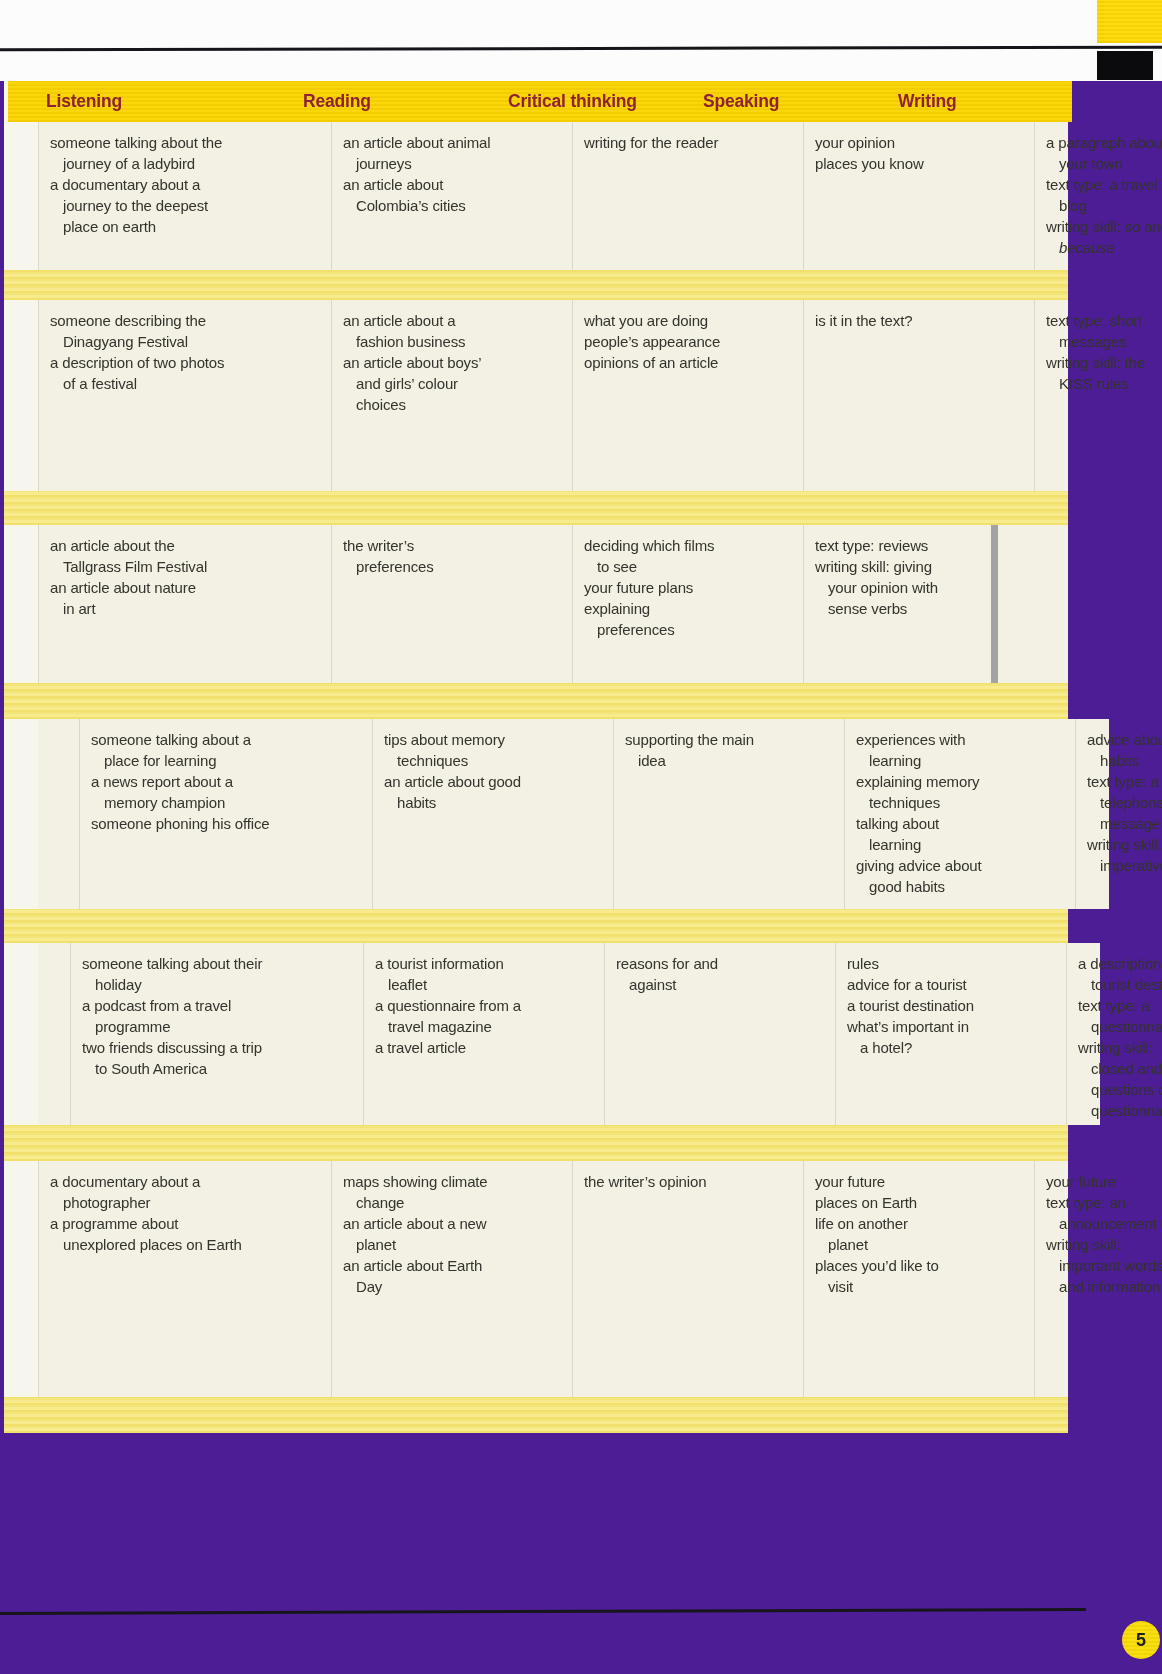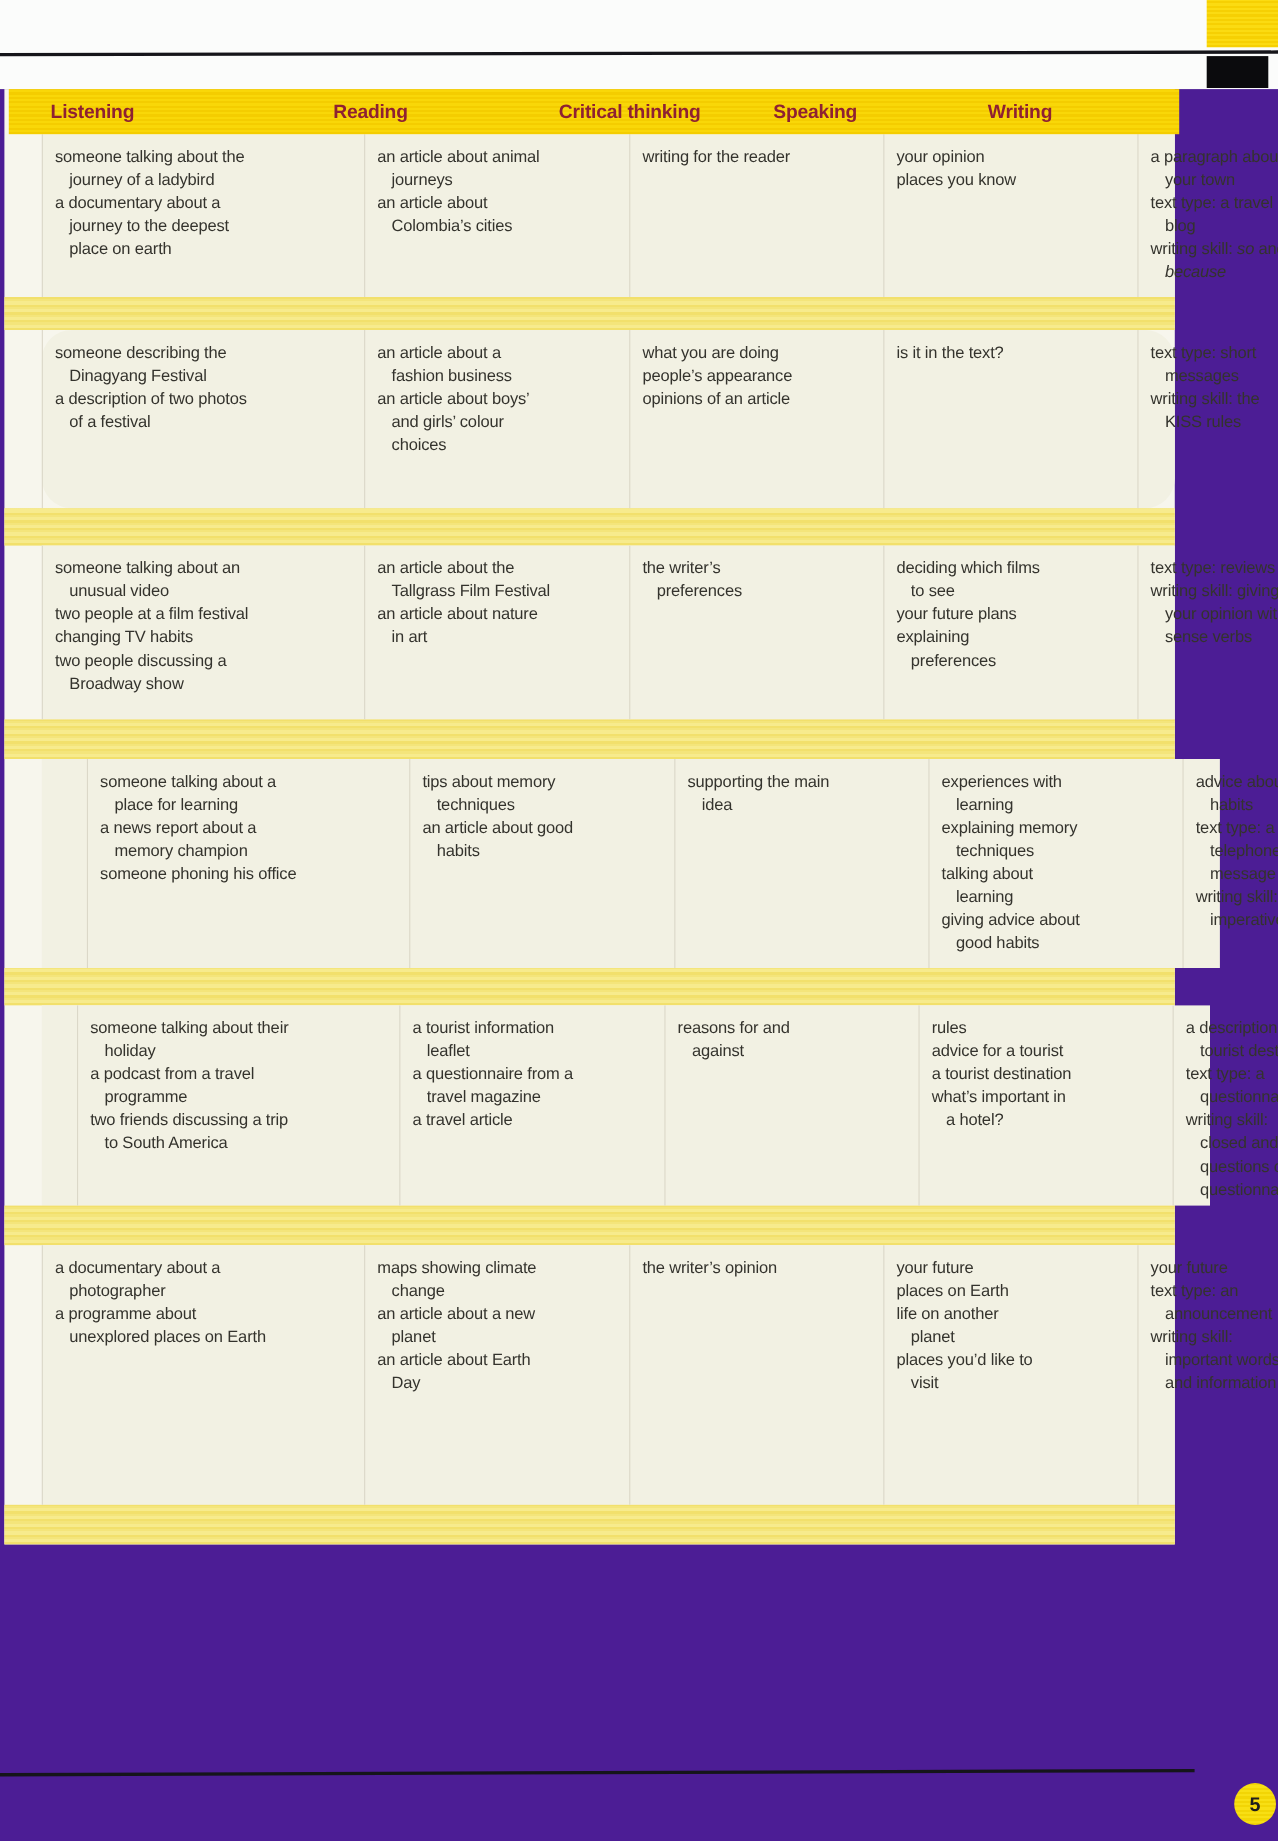--- a/index.html
+++ b/index.html
@@ -129,21 +129,21 @@
           <div class="cell">
             <div class="item">a paragraph about
 your town</div>
             <div class="item">text type: a travel
 blog</div>
             <div class="item">writing skill: <i>so</i> and
 <i>because</i></div>
           </div>
         </div>
         <div class="band" style="height: 30px;"></div>
-        <div class="row" style="height: 162px; border-radius: 27px;">
+        <div class="row" style="height: 191px;">
           <div class="cell">
             <div class="item">someone describing the
 Dinagyang Festival</div>
             <div class="item">a description of two photos
 of a festival</div>
           </div>
           <div class="cell">
             <div class="item">an article about a
 fashion business</div>
             <div class="item">an article about boys’
@@ -160,28 +160,20 @@
           </div>
           <div class="cell">
             <div class="item">text type: short
 messages</div>
             <div class="item">writing skill: the
 KISS rules</div>
           </div>
         </div>
         <div class="band" style="height: 34px;"></div>
         <div class="row" style="height: 158px;">
-          <div class="cell">
-            <div class="item">someone talking about an
-unusual video</div>
-            <div class="item">two people at a film festival</div>
-            <div class="item">changing TV habits</div>
-            <div class="item">two people discussing a
-Broadway show</div>
-          </div>
           <div class="cell">
             <div class="item">an article about the
 Tallgrass Film Festival</div>
             <div class="item">an article about nature
 in art</div>
           </div>
           <div class="cell">
             <div class="item">the writer’s
 preferences</div>
           </div>

